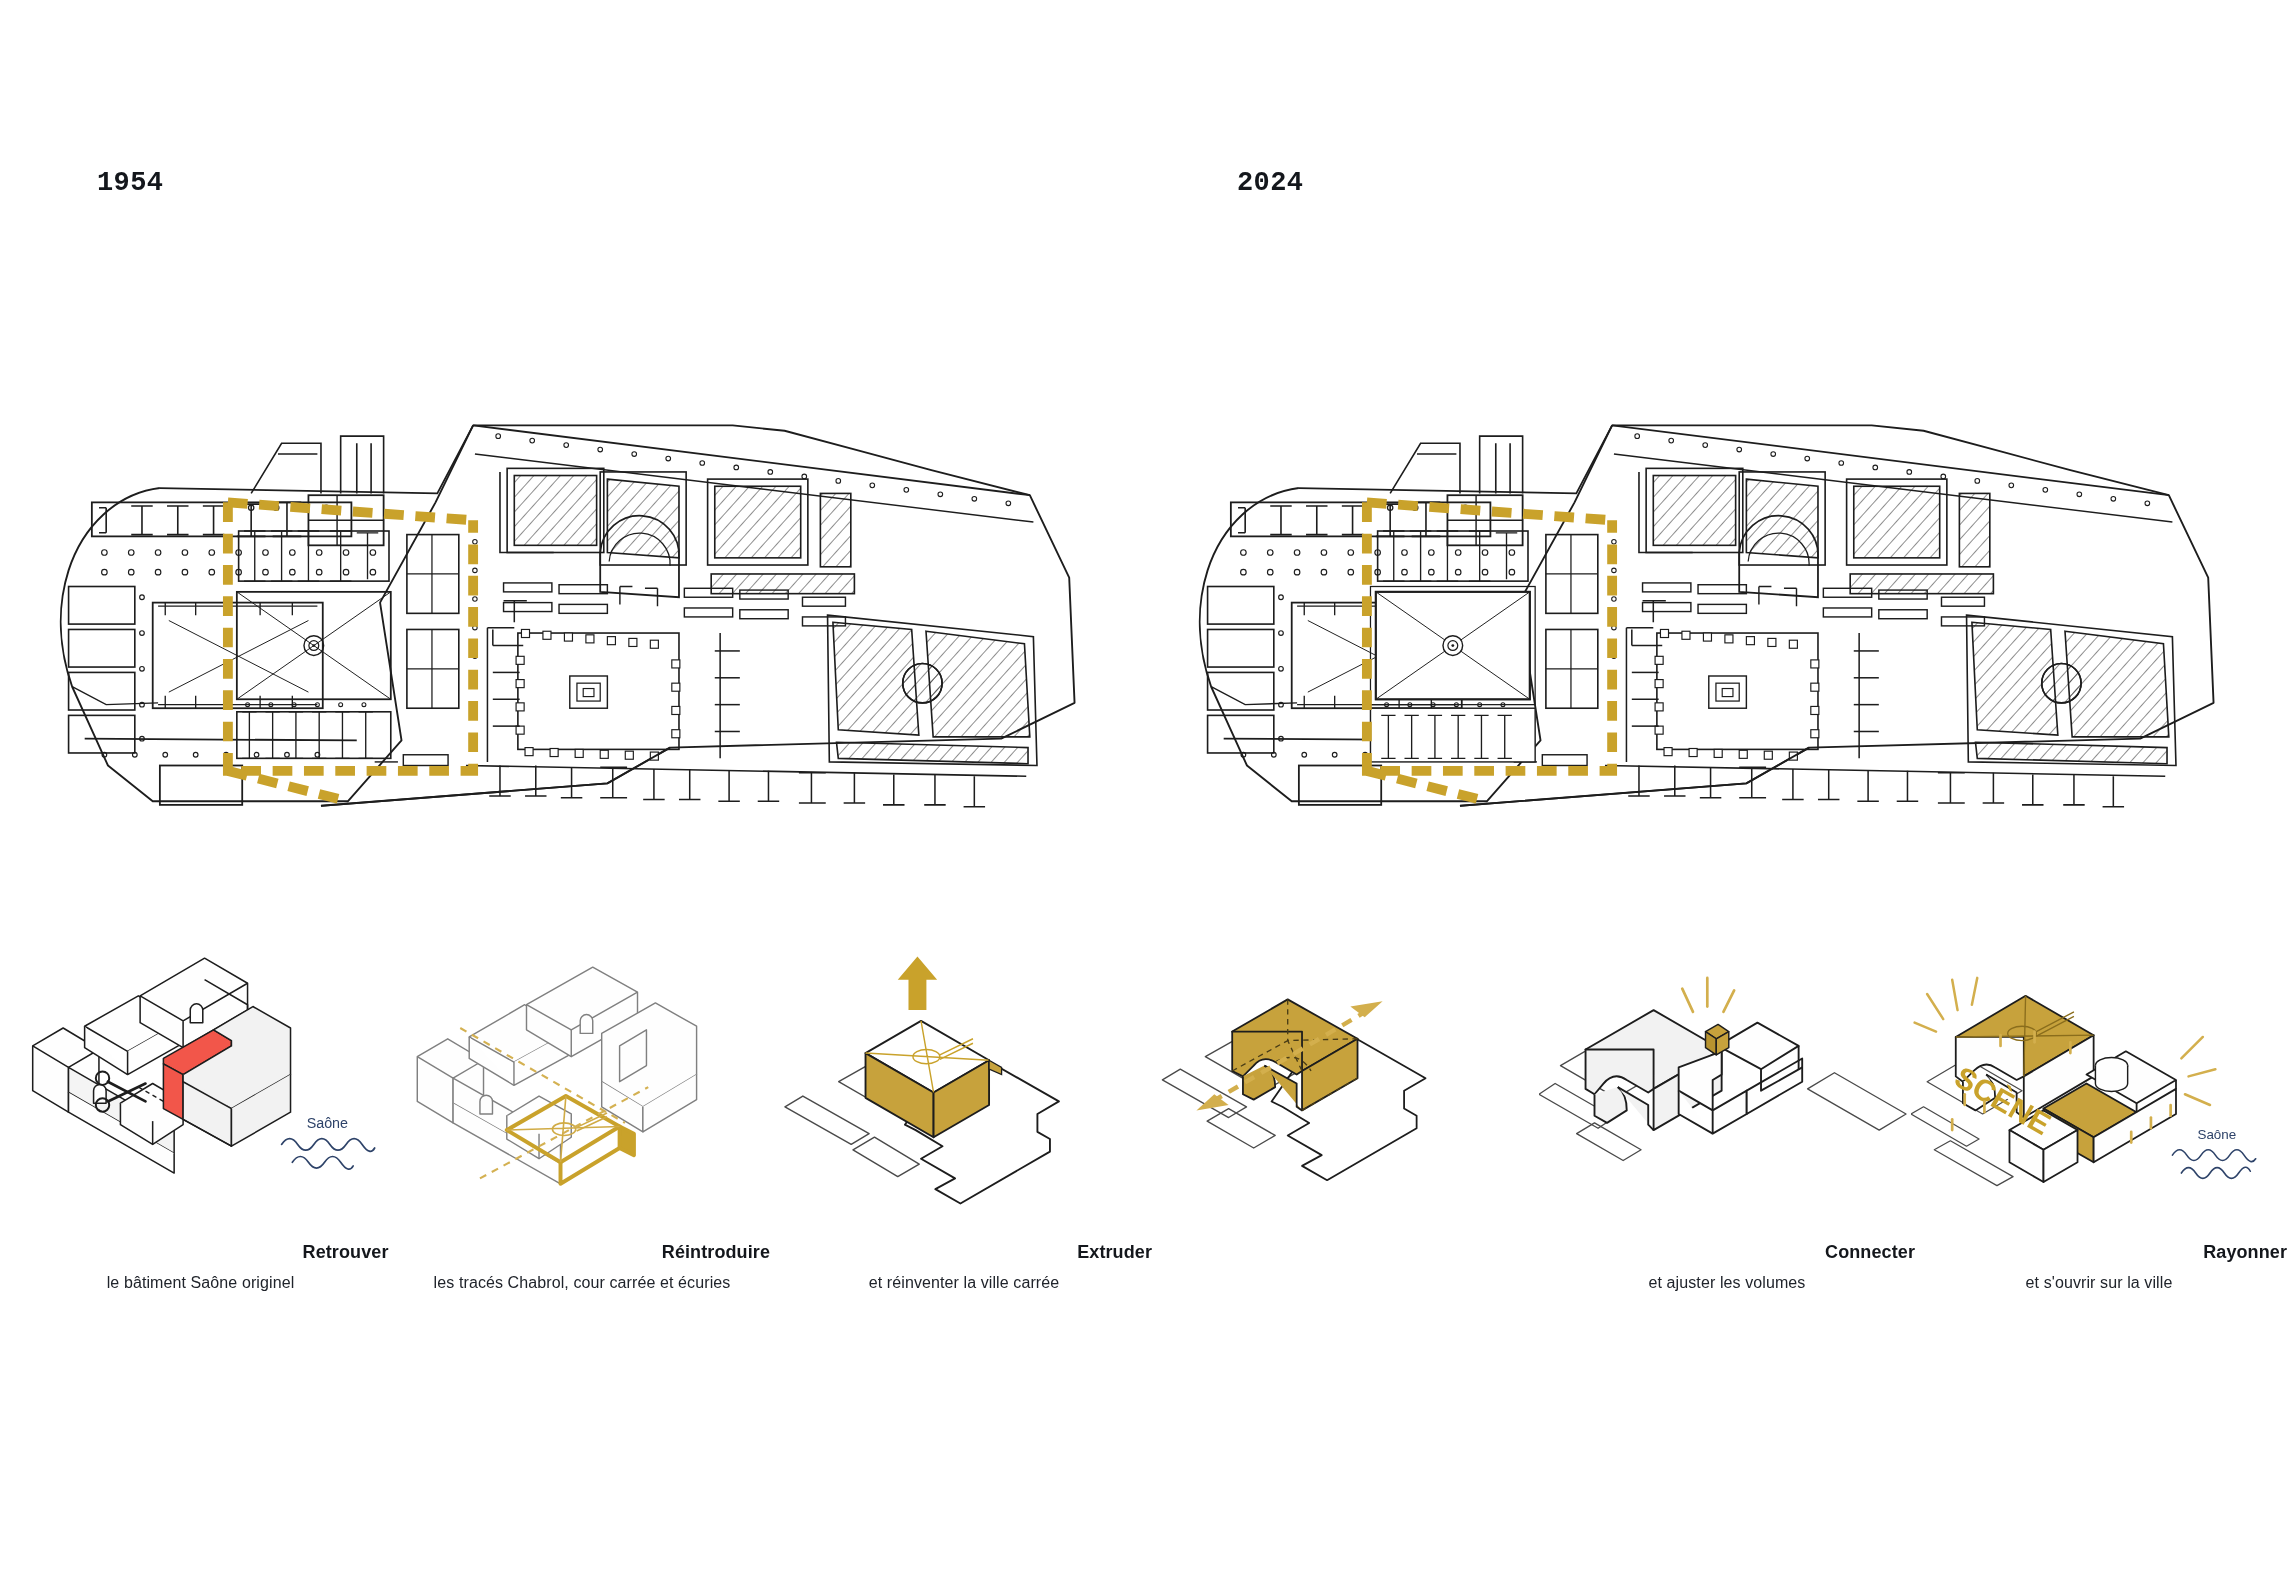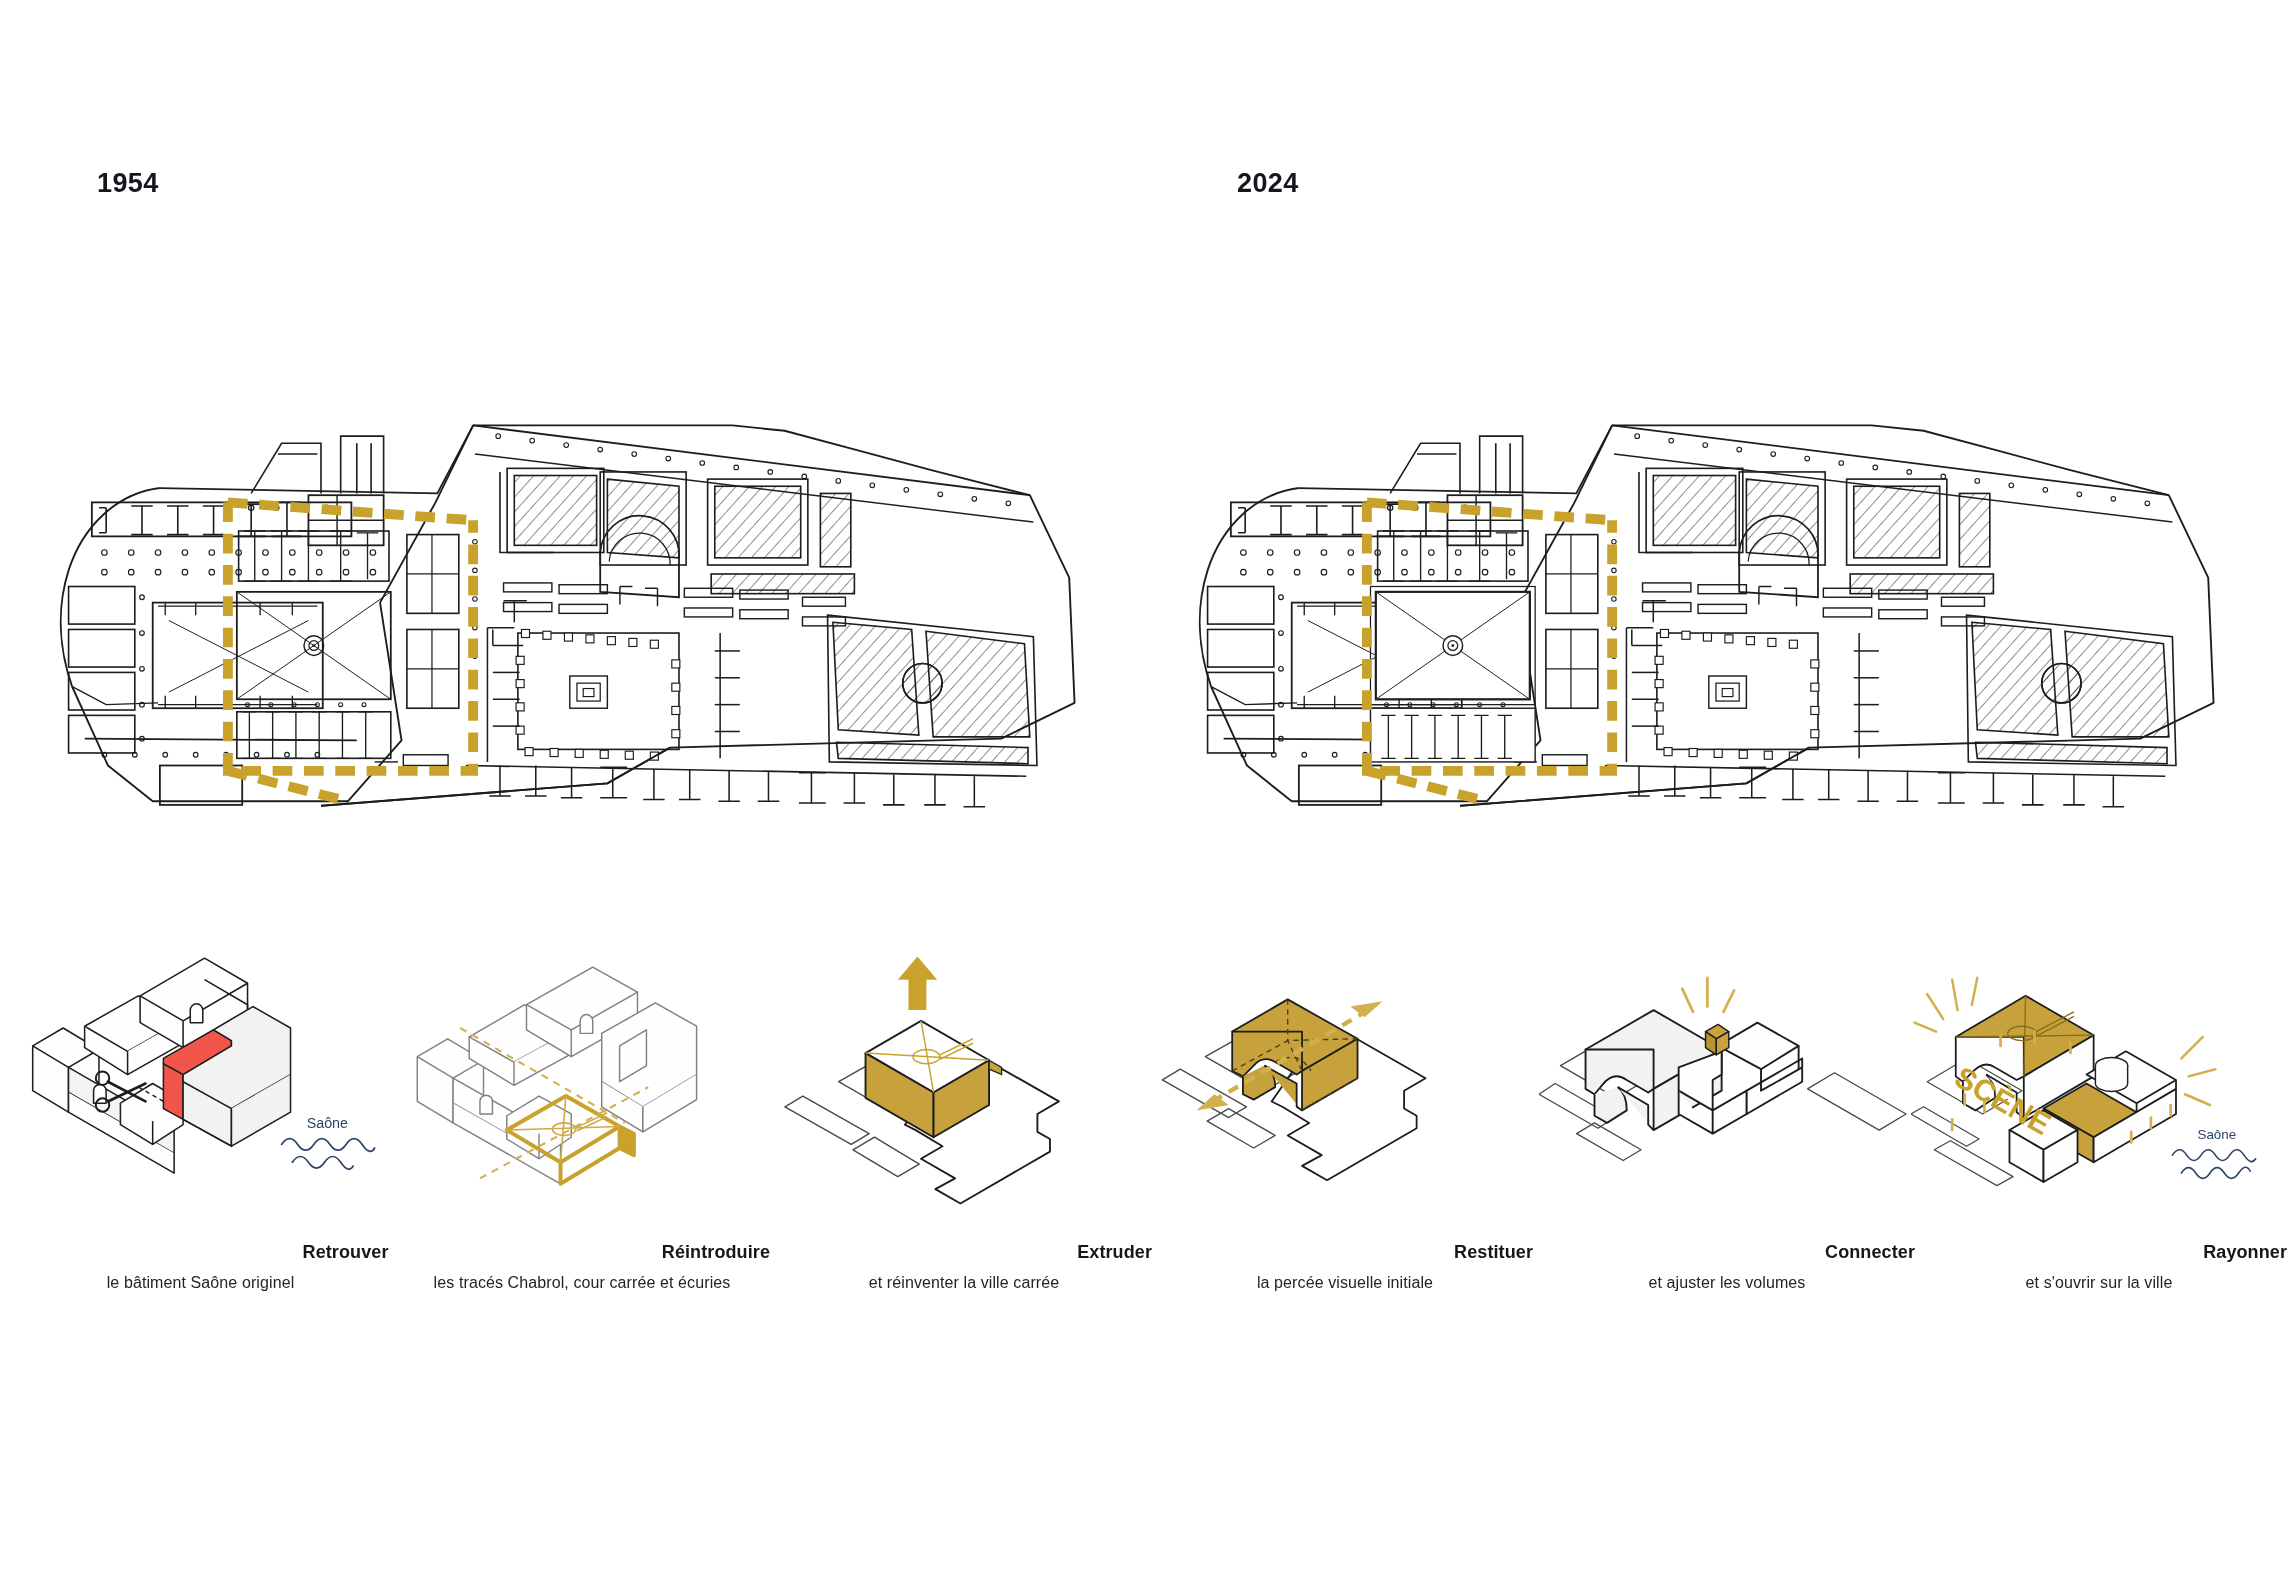--- a/index.html
+++ b/index.html
@@ -11,20 +11,21 @@
     overflow:hidden;
   }
 
   
   .year-label {
     position:absolute;
     font-size:27px;
     font-weight:700;
     letter-spacing:0.4px;
     color:#14171c;
+    font-family:Liberation Mono, monospace;
   }
   #year-1954 { left:97px; top:168px; }
   #year-2024 { left:1237px; top:168px;text-align:center; }
 
   
   .plan-stage {
     position:absolute;
     top:318px;
     width:1066px;
     height:537px;
@@ -563,24 +564,20 @@
       </g>
 
       <g stroke="#d3af4d" stroke-width="5" fill="none" stroke-dasharray="12 9">
         <path d="M62,180 L236,78"></path>
       </g>
       <g fill="#d3af4d">
         <path d="M252,68 L216,74 L232,86 Z"></path>
         <path d="M44,190 L80,184 L64,172 Z"></path>
       </g>
     </svg>
-    <div class="axo-cap">
-      <div class="axo-title">Restituer</div>
-      <div class="axo-sub">la percée visuelle initiale</div>
-    </div>
   </div>
 
   <div class="axo-cell" id="axo-4">
     <svg class="axo-art" viewBox="0 0 420 330" xmlns="http://www.w3.org/2000/svg">
       <g fill="none" stroke="#4a4a4a" stroke-width="1.5" stroke-linejoin="round">
         <path d="M0,172 L18,160 L84,198 L66,210 Z"></path>
         <path d="M42,216 L62,204 L114,234 L94,246 Z"></path>
         <path d="M24,140 L72,112 L134,148 L86,176 Z"></path>
         <path d="M300,166 L330,148 L410,194 L380,212 Z"></path>
       </g>

